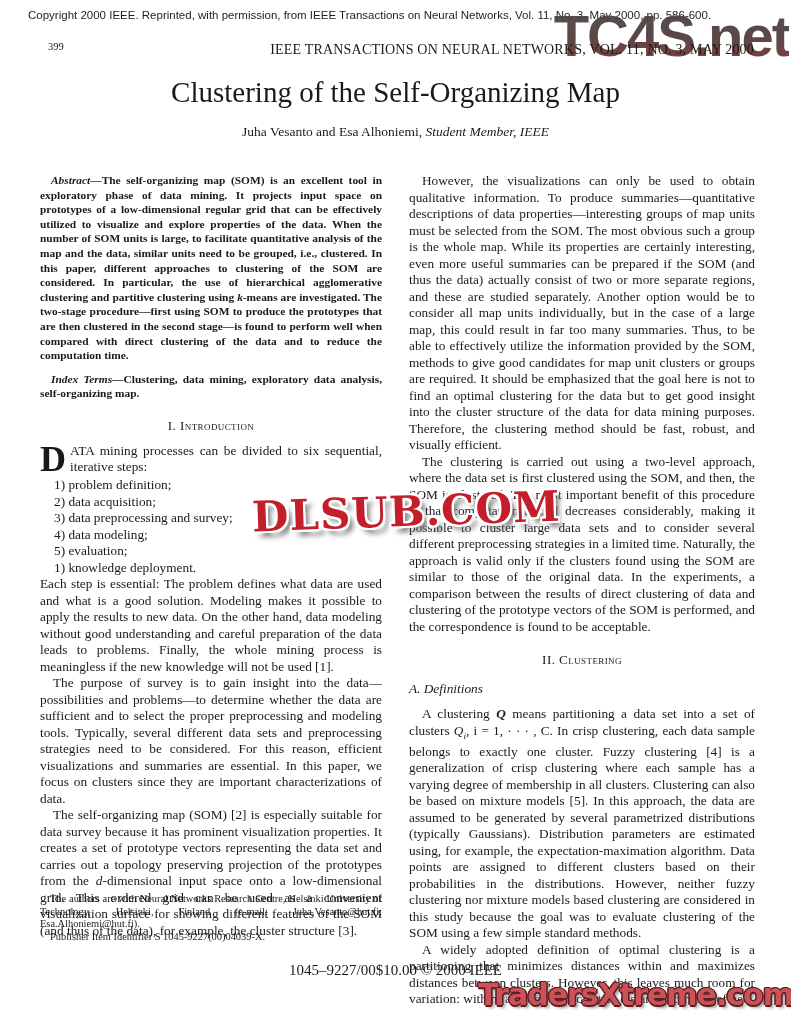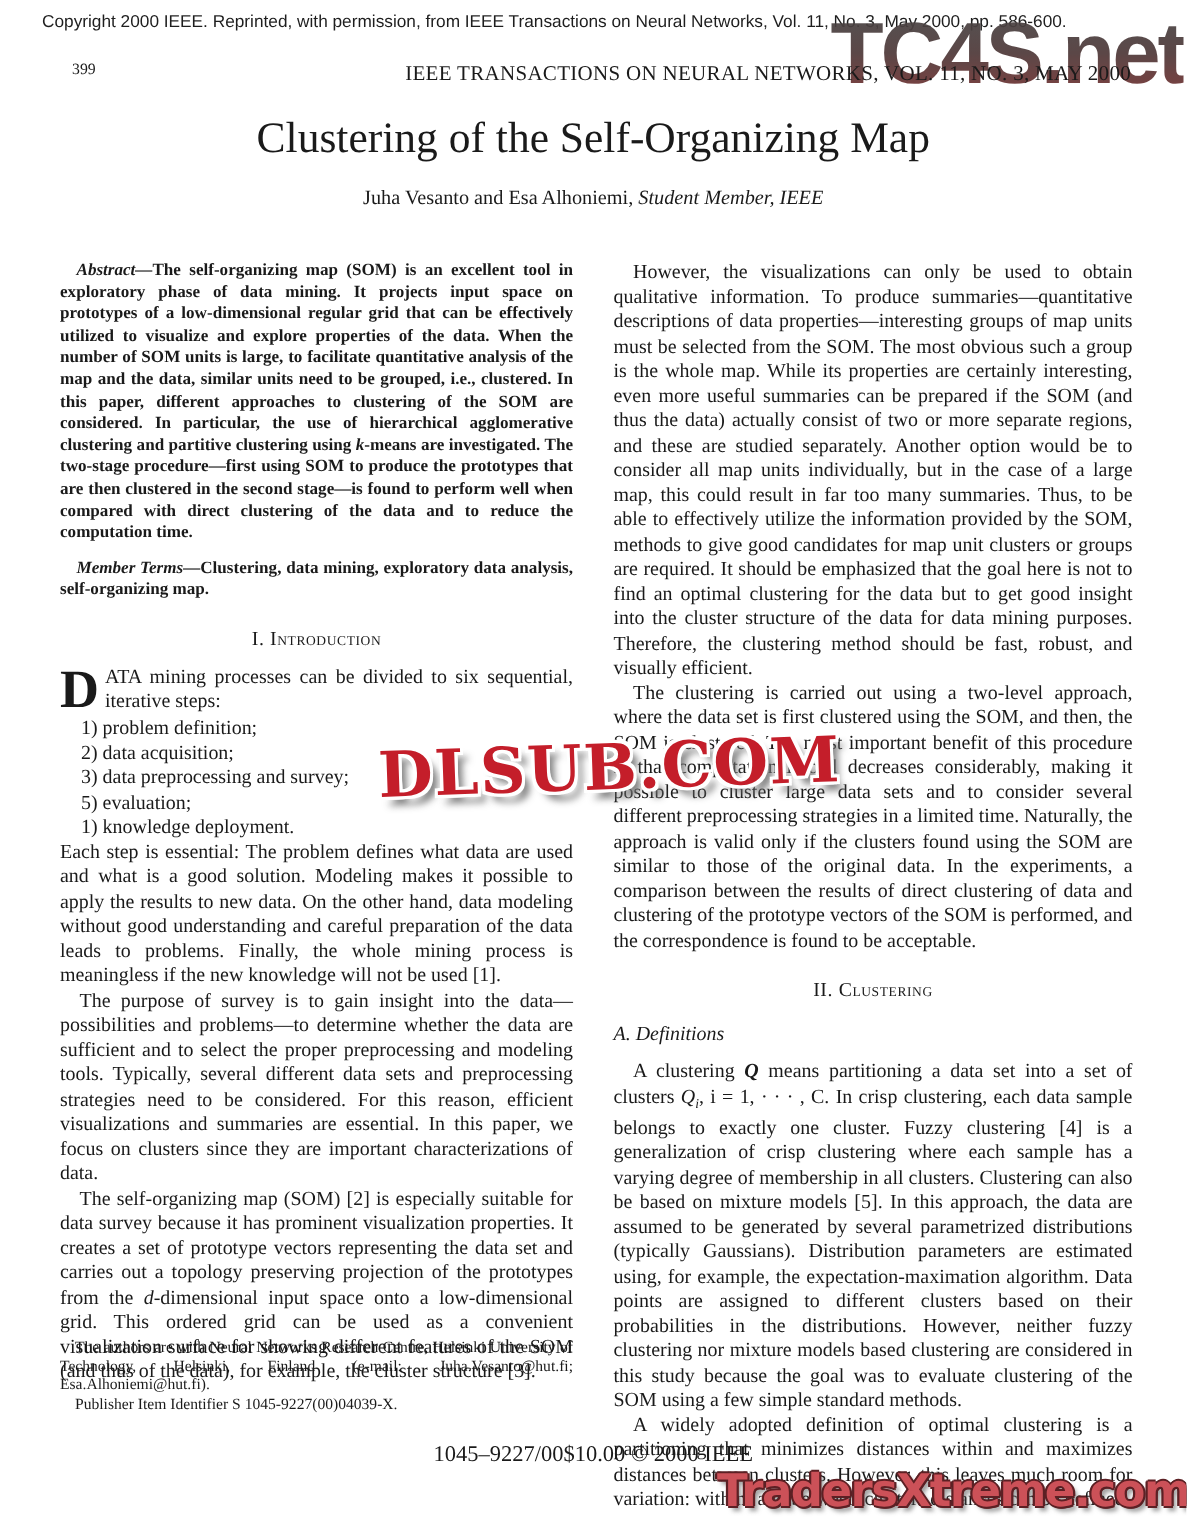--- a/index.html
+++ b/index.html
@@ -127,30 +127,31 @@
   <div class="runhead-page">399</div>
   <div class="runhead-journal">IEEE TRANSACTIONS ON NEURAL NETWORKS, VOL. 11, NO. 3, MAY 2000</div>
 
   <h1 class="paper-title">Clustering of the Self-Organizing Map</h1>
 
   <div class="paper-authors"><span>Juha Vesanto and Esa Alhoniemi, </span><span class="membership">Student Member, IEEE</span></div>
 
   <div class="col col-left">
     <p class="abstract-par"><span class="lead-in">Abstract—</span><span>The self-organizing map (SOM) is an excellent tool in exploratory phase of data mining. It projects input space on prototypes of a low-dimensional regular grid that can be effectively utilized to visualize and explore properties of the data. When the number of SOM units is large, to facilitate quantitative analysis of the map and the data, similar units need to be grouped, i.e., clustered. In this paper, different approaches to clustering of the SOM are considered. In particular, the use of hierarchical agglomerative clustering and partitive clustering using </span><span class="var-i">k</span><span>-means are investigated. The two-stage procedure—first using SOM to produce the prototypes that are then clustered in the second stage—is found to perform well when compared with direct clustering of the data and to reduce the computation time.</span></p>
 
-    <p class="index-par"><span class="lead-in">Member Terms—</span><span>Clustering, data mining, exploratory data analysis, self-organizing map.</span></p>
+    <p class="index-par"><span class="lead-in">Index Terms—</span><span>Clustering, data mining, exploratory data analysis, self-organizing map.</span></p>
 
     <h2 class="sec-heading">I. Introduction</h2>
 
     <p class="dropcap-par"><span class="dropcap">D</span><span>ATA mining processes can be divided to six sequential, iterative steps:</span></p>
 
     <div class="steps">
       <div class="step">1)  problem definition;</div>
       <div class="step">2)  data acquisition;</div>
       <div class="step">3)  data preprocessing and survey;</div>
+      <div class="step">4)  data modeling;</div>
       <div class="step">5)  evaluation;</div>
       <div class="step">1)  knowledge deployment.</div>
     </div>
 
     <p class="body-par noindent">Each step is essential: The problem defines what data are used and what is a good solution. Modeling makes it possible to apply the results to new data. On the other hand, data modeling without good understanding and careful preparation of the data leads to problems. Finally, the whole mining process is meaningless if the new knowledge will not be used [1].</p>
     <p class="body-par">The purpose of survey is to gain insight into the data—possibilities and problems—to determine whether the data are sufficient and to select the proper preprocessing and modeling tools. Typically, several different data sets and preprocessing strategies need to be considered. For this reason, efficient visualizations and summaries are essential. In this paper, we focus on clusters since they are important characterizations of data.</p>
     <p class="body-par"><span>The self-organizing map (SOM) [2] is especially suitable for data survey because it has prominent visualization properties. It creates a set of prototype vectors representing the data set and carries out a topology preserving projection of the prototypes from the </span><span class="var-i">d</span><span>-dimensional input space onto a low-dimensional grid. This ordered grid can be used as a convenient visualization surface for showing different features of the SOM (and thus of the data), for example, the cluster structure [3].</span></p>
   </div>
 
   <div class="col col-right">

